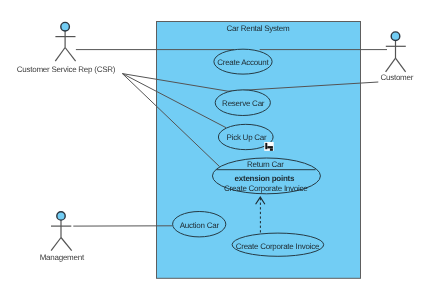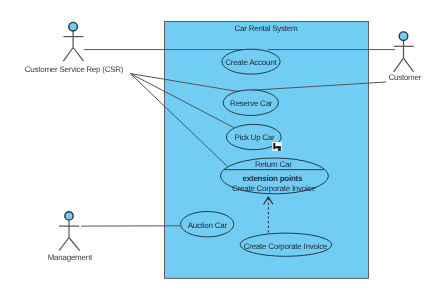--- a/index.html
+++ b/index.html
@@ -1,17 +1,17 @@
 <!DOCTYPE html>
 <html><head>
 <meta charset="utf-8">
 <style>
   html,body{margin:0;padding:0;background:#ffffff;}
   body{width:435px;height:296px;overflow:hidden;font-family:"Liberation Sans",sans-serif;}
-  #stage{position:relative;width:348px;height:296px;transform:translateZ(0);margin-left:8px;}
+  #stage{position:relative;width:348px;height:296px;transform:translateZ(0);}
   svg{display:block;}
   text{font-family:"Liberation Sans",sans-serif;font-size:8px;letter-spacing:-0.25px;-webkit-font-smoothing:antialiased;text-rendering:geometricPrecision;}
   .actorlbl{fill:#3d3d3d;}
   .uclbl{fill:#1e2a30;}
 </style>
 </head>
 <body>
 
 <div id="stage">
 <svg width="435" height="296" viewBox="0 0 435 296">

